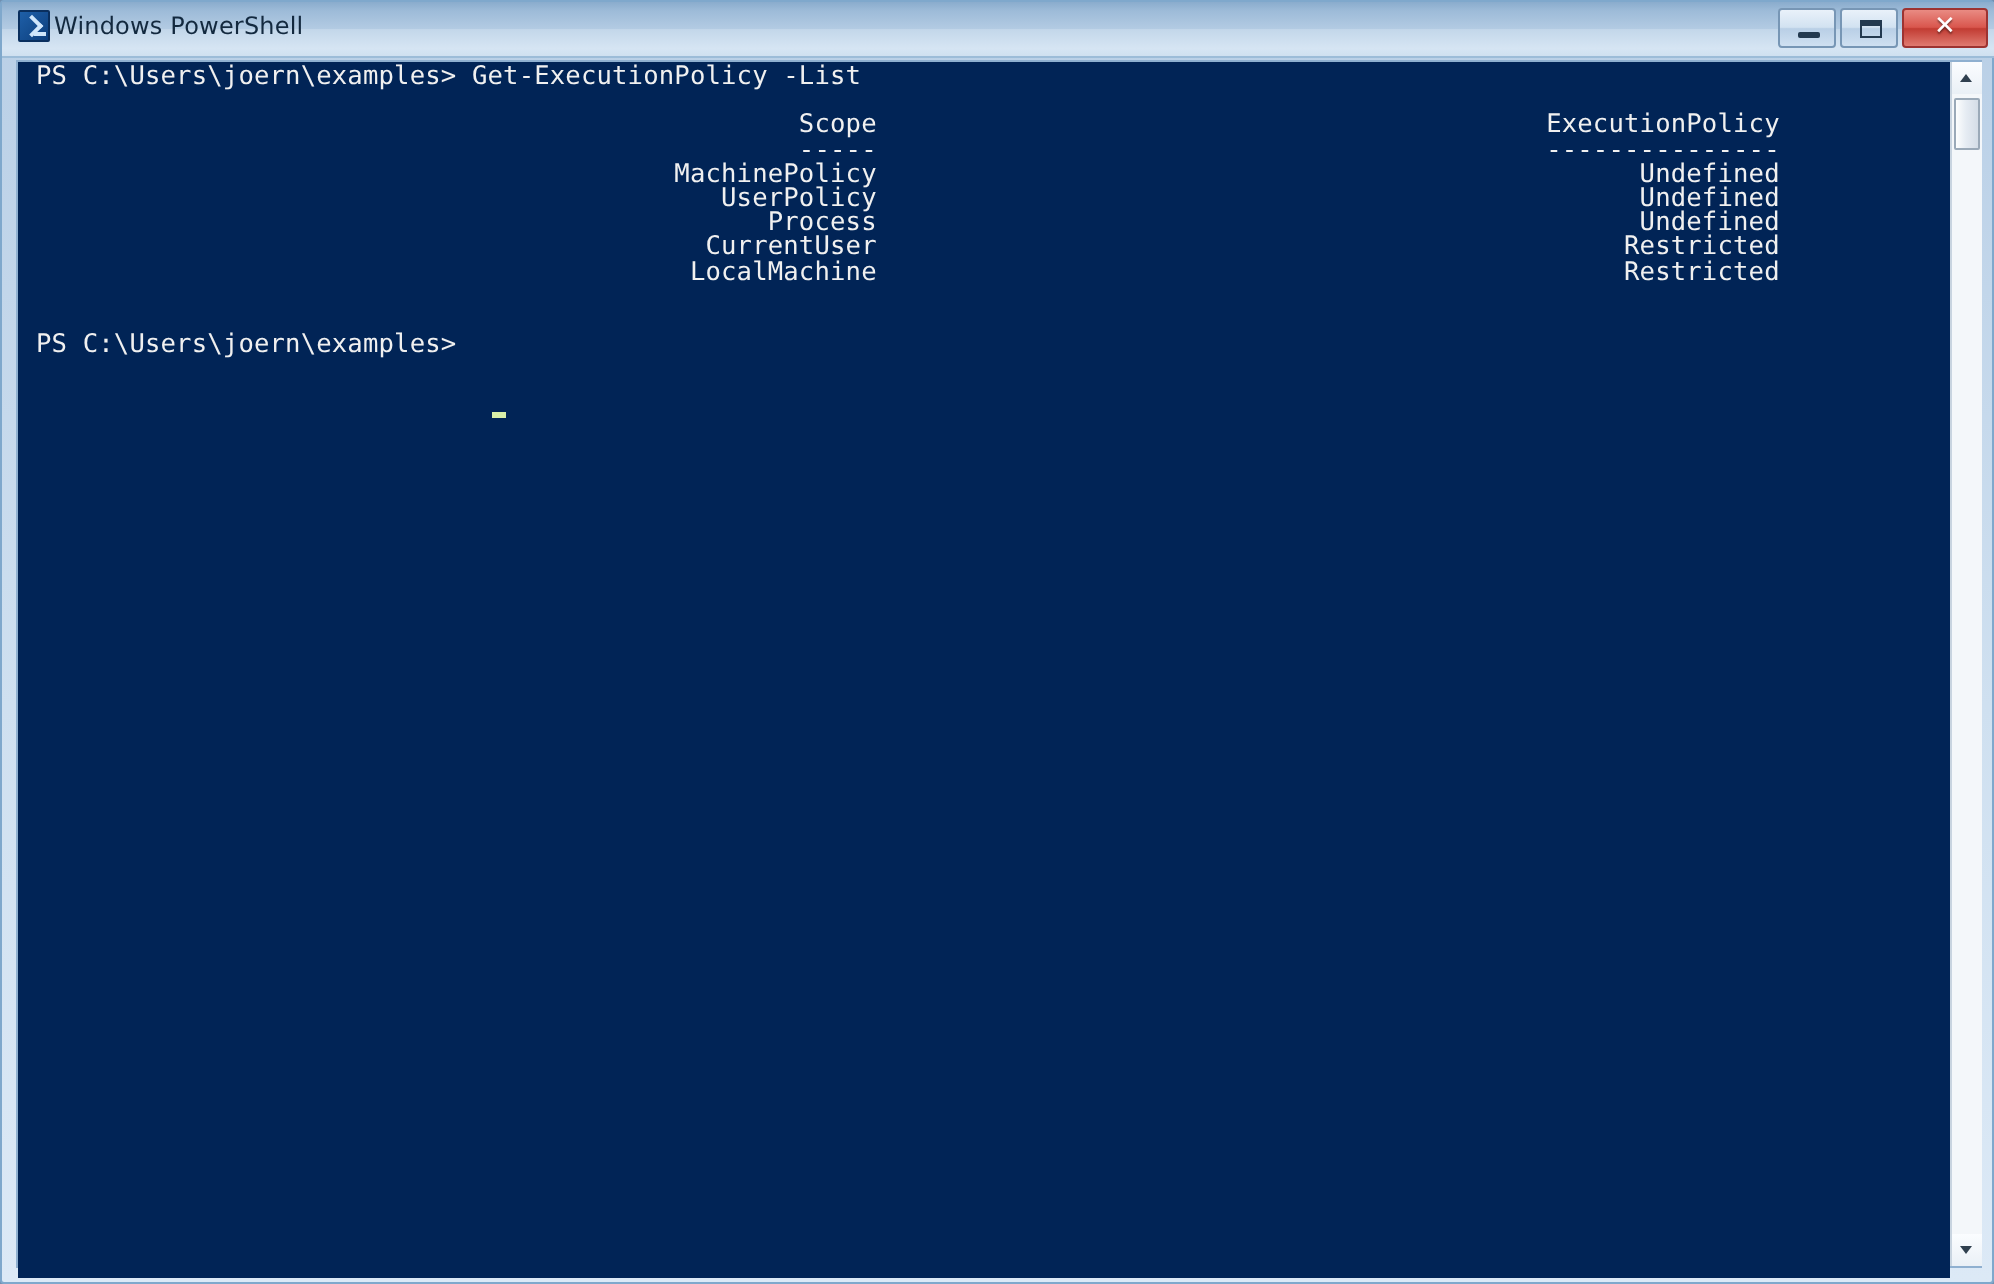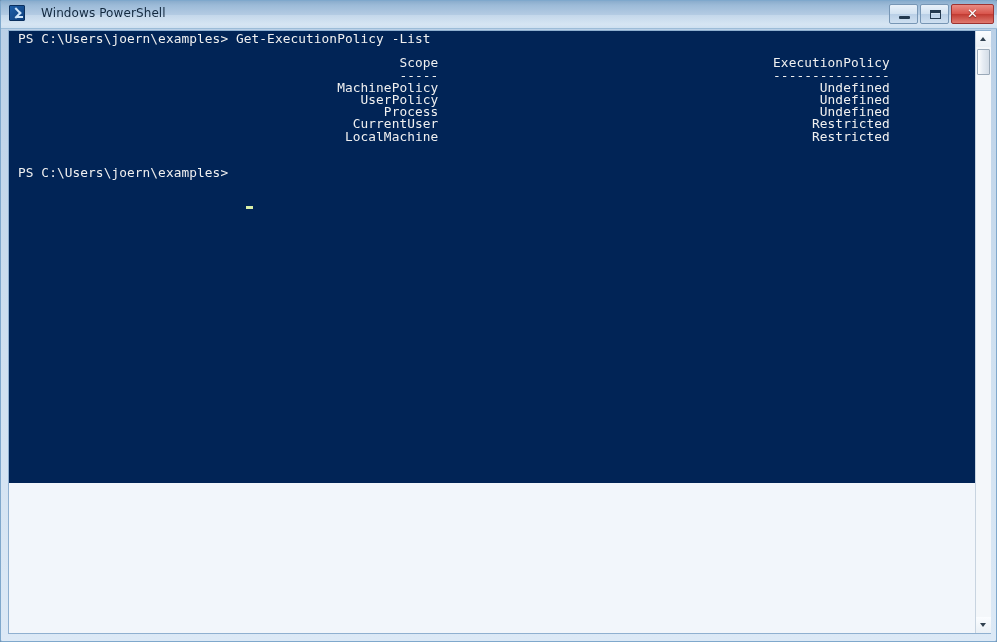--- a/index.html
+++ b/index.html
@@ -36,21 +36,21 @@
         #8aaccd 0%, #9dbbd8 16%, #b3cbe3 50%,
         #c3d7ea 51%, #d6e5f3 86%, #cfe0f0 100%);
     border-bottom: 1px solid #9cbcd8;
     box-sizing: border-box;
   }
   .title-left {
     position: absolute;
     left: 8px; top: 4px;
     display: flex;
     align-items: center;
-    gap: 16px;
+    gap: 2px;
   }
   .ps-icon {
     position: relative;
     width: 16px; height: 16px;
     background: linear-gradient(135deg, #1e5fa8 0%, #0d3f7d 100%);
     border: 1px solid #0a2f5e;
     border-radius: 1px;
     box-sizing: border-box;
     flex: 0 0 auto;
   }
@@ -133,21 +133,21 @@
     width: 983px;
     height: 604px;
     background: #f2f6fb;
     border: 1px solid #8fb0d0;
     box-sizing: border-box;
     display: flex;
   }
   .console {
     position: relative;
     width: 966px;
-    height: 452px;
+    height: 608px;
     background: #012456;
     overflow: hidden;
     flex: 0 0 auto;
     box-sizing: border-box;
   }
   .console-text {
     position: absolute;
     left: 0; top: 0;
     margin: 0;
     padding: 2px 0 0 9px;

